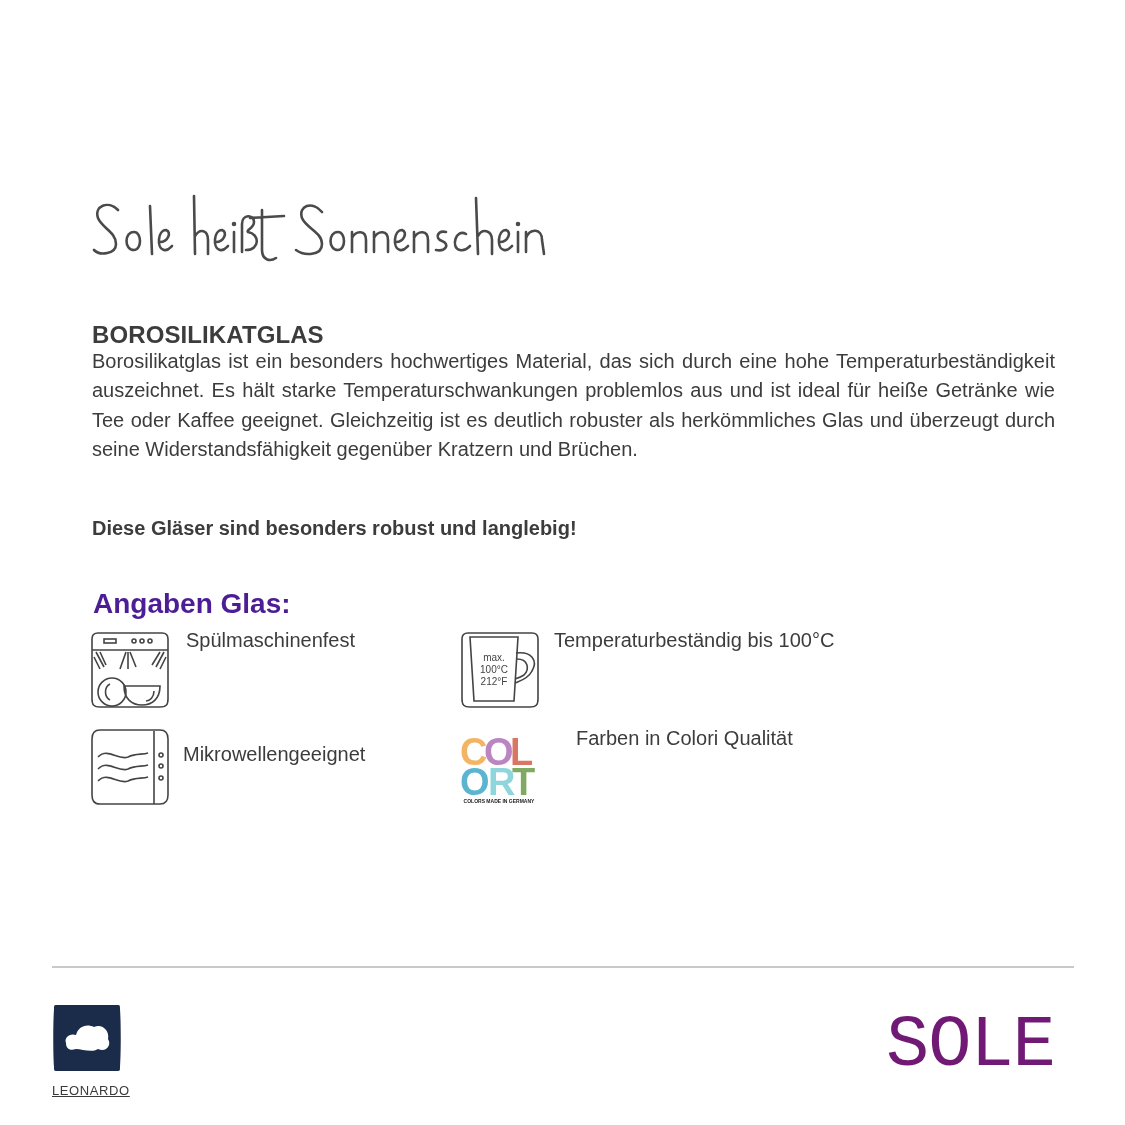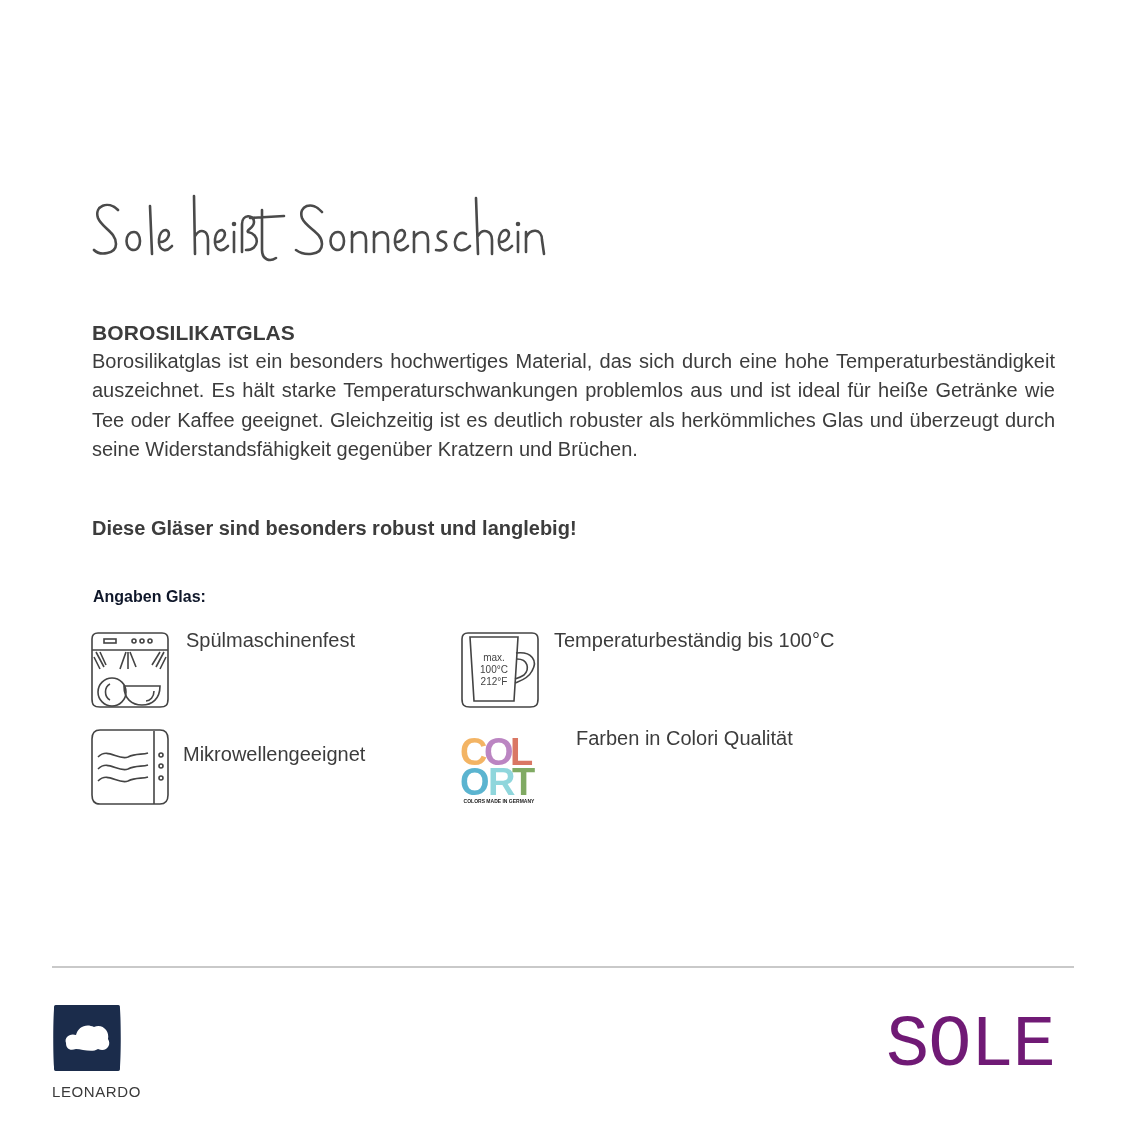--- a/index.html
+++ b/index.html
@@ -6,51 +6,51 @@
   body {
     width: 1125px; height: 1125px; background: #ffffff; position: relative; overflow: hidden;
     font-family: "Liberation Sans", sans-serif; color: #3c3c3c;
   }
   .abs { position: absolute; }
   .script-title {
     left: 90px; top: 188px; width: 480px; height: 80px;
   }
   .script-title svg { width: 100%; height: 100%; }
   .section-heading {
-    left: 92px; top: 321px; font-size: 21px; font-weight: bold; color: #3c3c3c; letter-spacing: 0.1px;
+    left: 92px; top: 321px; font-size: 24px; font-weight: bold; color: #3c3c3c; letter-spacing: 0.1px;
   }
   .body-text {
     left: 92px; top: 347px; width: 963px; font-size: 20px; line-height: 29.3px;
     text-align: justify; color: #3c3c3c;
   }
   .highlight {
     left: 92px; top: 517px; font-size: 20px; font-weight: bold; color: #3c3c3c;
   }
   .specs-heading {
-    left: 93px; top: 588px; font-size: 16px; font-weight: bold; color: #0f172a;
+    left: 93px; top: 588px; font-size: 28px; font-weight: bold; color: #4c1d95;
   }
   .feature { display: flex; align-items: flex-start; }
   .feature .icon { width: 80px; height: 80px; flex: 0 0 auto; }
   .feature .label { font-size: 20px; color: #3c3c3c; white-space: nowrap; }
   .f1 { left: 90px; top: 629px; }
   .f1 .label { margin-left: 16px; }
   .f2 { left: 460px; top: 629px; }
   .f2 .label { margin-left: 14px; }
   .f3 { left: 90px; top: 727px; }
   .f3 .label { margin-left: 13px; margin-top: 16px; }
   .f4 { left: 458px; top: 727px; }
   .f4 .label { margin-left: 38px; }
   .divider {
     left: 52px; top: 966px; width: 1022px; height: 2px; background: #c9c9c9;
   }
   .leo-logo {
     left: 52px; top: 1003px; width: 70px; height: 70px;
   }
   .leo-name {
-    left: 52px; top: 1083px; width: 70px; text-align: right; font-size: 15px; letter-spacing: 0.6px; color: #3a3a3a;
+    left: 52px; top: 1083px; width: 70px; text-align: right; font-size: 13px; letter-spacing: 0.6px; color: #3a3a3a; text-decoration: underline;
   }
   .sole-brand {
     left: 886px; top: 1006px; font-size: 72px; color: #701a75; letter-spacing: -1px; line-height: 80px; font-family: Liberation Mono, monospace;
   }
 </style>
 </head>
 <body>
 
 <div class="abs script-title">
   <svg viewBox="0 0 480 80" fill="none" stroke="#4a4a4a" stroke-width="2.6" stroke-linecap="round" stroke-linejoin="round">

